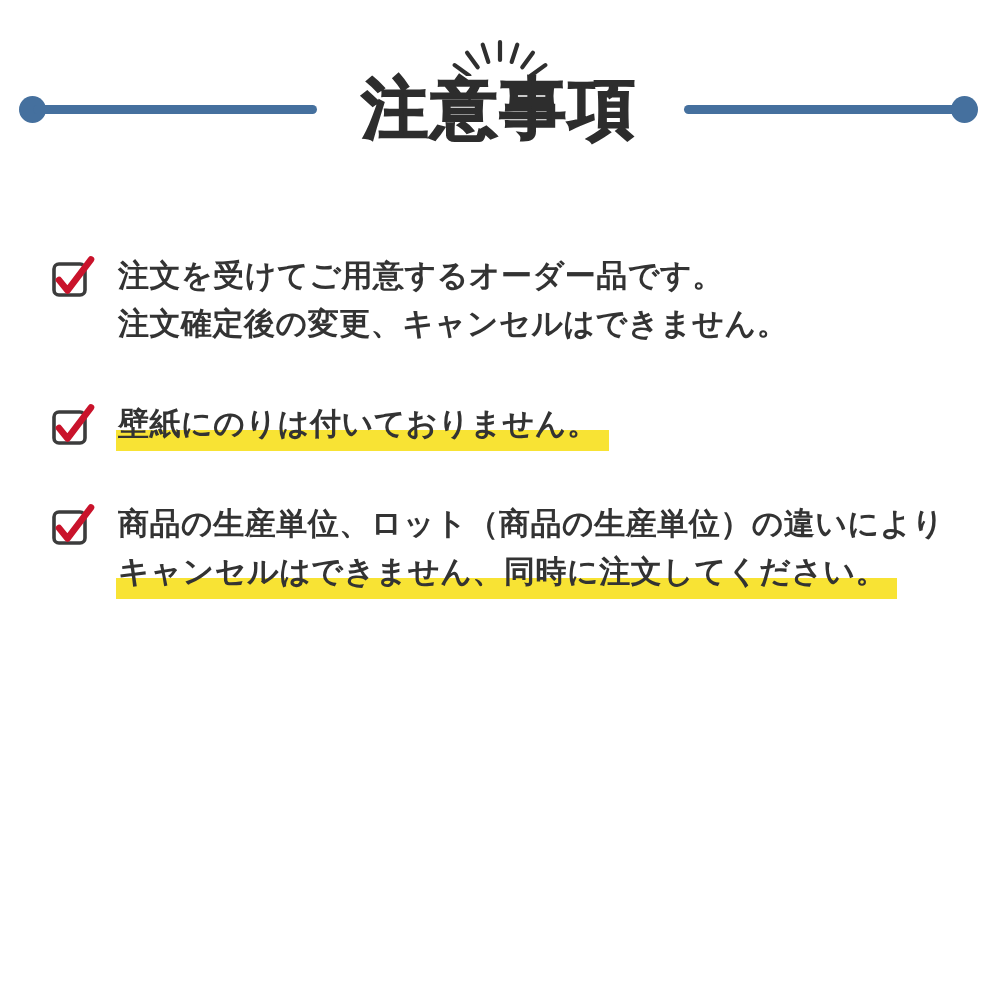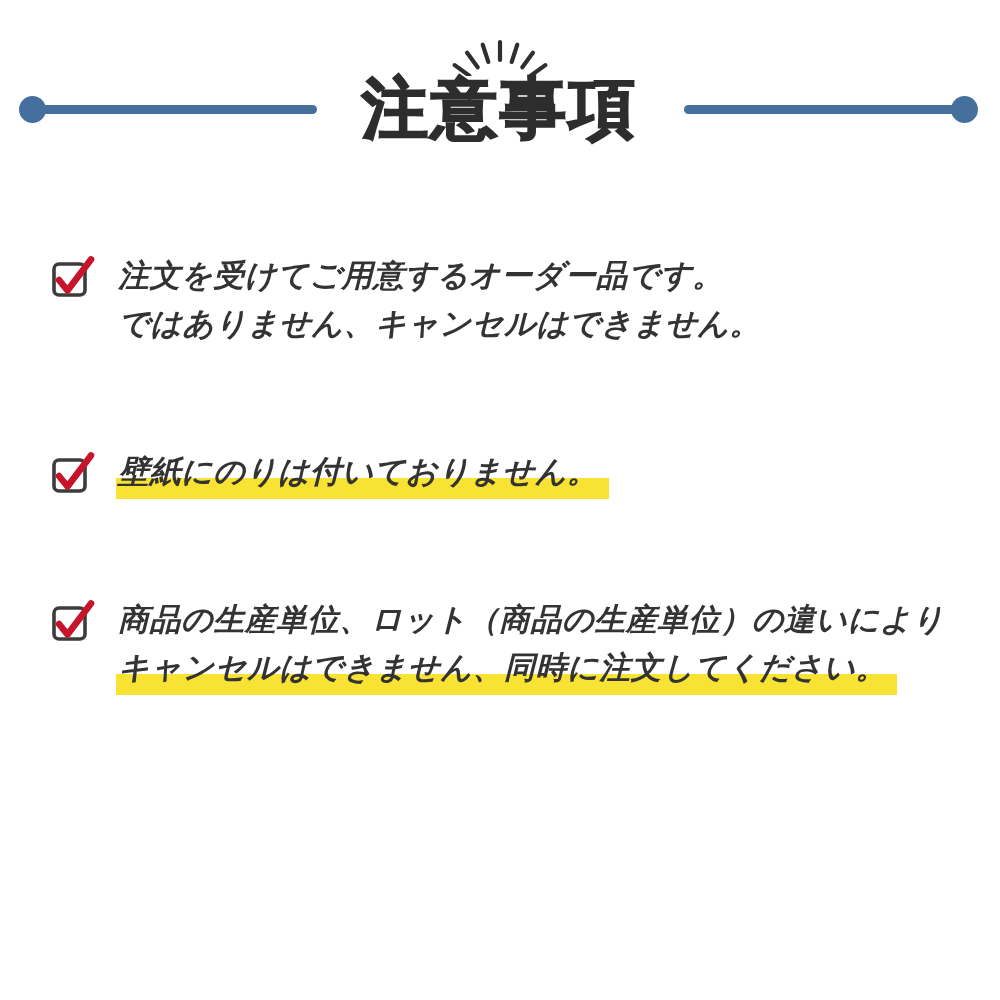--- a/index.html
+++ b/index.html
@@ -63,28 +63,27 @@
     color: var(--title);
     -webkit-text-stroke: 2px var(--title);
   }
 
   
   .content {
     position: absolute;
     top: 252px;
     left: 50px;
     right: 20px;
-    font-style: italic;
   }
   .item {
     display: flex;
     align-items: flex-start;
     gap: 22px;
   }
-  .item + .item { margin-top: 100px; }
+  .item + .item { margin-top: 52px; }
   .checkbox-svg {
     flex: 0 0 auto;
     width: 46px;
     height: 46px;
     margin-top: 1px;
   }
   .lines p {
     font-size: 31px;
     line-height: 48px;
     font-weight: 700;
@@ -126,21 +125,21 @@
 
   <div class="content">
 
     <div class="item">
       <svg class="checkbox-svg" viewBox="0 0 46 46">
         <rect x="4" y="11" width="31" height="31" rx="5" fill="none" stroke="#3c3c3c" stroke-width="3.6"></rect>
         <path d="M9 27 L17.5 37.5 L41 6.5" fill="none" stroke="#c9132b" stroke-width="6.6" stroke-linecap="round" stroke-linejoin="round"></path>
       </svg>
       <div class="lines">
         <p><span>注文を受けてご用意するオーダー品です。</span></p>
-        <p><span>ではありません、キャンセルはできません。</span></p>
+        <p><span>注文確定後の変更、キャンセルはできません。</span></p>
       </div>
     </div>
 
     <div class="item">
       <svg class="checkbox-svg" viewBox="0 0 46 46">
         <rect x="4" y="11" width="31" height="31" rx="5" fill="none" stroke="#3c3c3c" stroke-width="3.6"></rect>
         <path d="M9 27 L17.5 37.5 L41 6.5" fill="none" stroke="#c9132b" stroke-width="6.6" stroke-linecap="round" stroke-linejoin="round"></path>
       </svg>
       <div class="lines">
         <p><span class="hl">壁紙にのりは付いておりません。</span></p>

